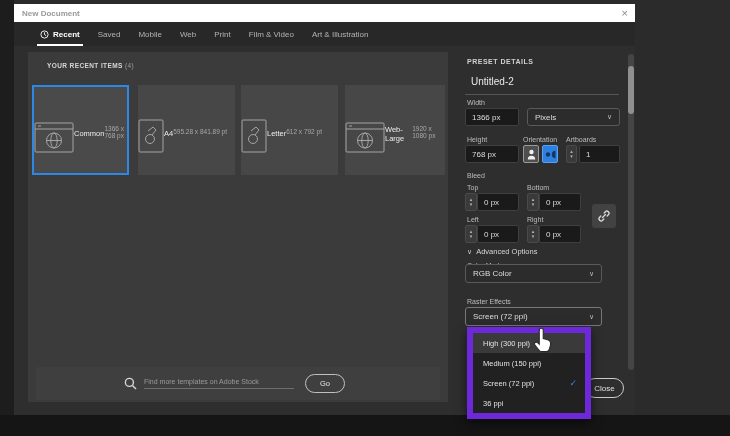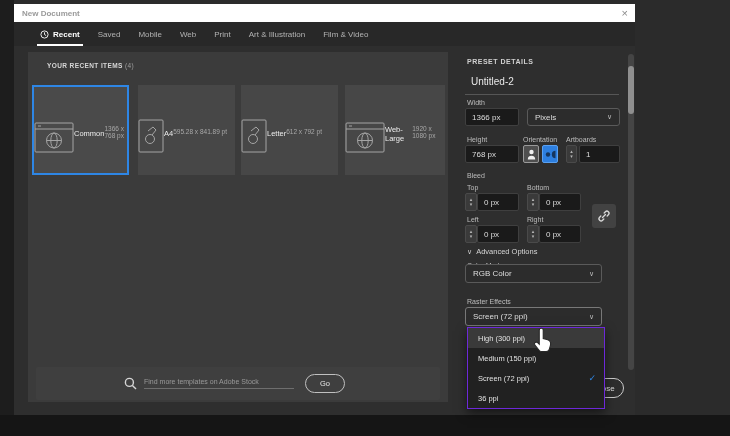--- a/index.html
+++ b/index.html
@@ -61,21 +61,21 @@
   .orient-btn { width:16px; height:18px; border-radius:2px; display:flex; align-items:center; justify-content:center; }
   .orient-portrait { background:#4f4f4f; border:1px solid #9a9a9a; }
   .orient-landscape { background:#2d7fe0; border:1px solid #5aa0f0; }
 
   #link-btn { left:578px; top:200px; width:24px; height:24px; background:#424242; border-radius:3px; display:flex; align-items:center; justify-content:center; }
 
   #advanced-row { left:453px; top:243px; display:flex; align-items:center; gap:4px; color:#d5d5d5; font-size:7.5px; }
   #advanced-row .chev { font-size:7px; color:#cccccc; }
 
   
-  #raster-menu { left:453px; top:323px; width:138px; background:#212121; border:1px solid #6d28d9; z-index:5; box-shadow:0 4px 10px rgba(0,0,0,.55); }
+  #raster-menu { left:453px; top:323px; width:124px; background:#212121; border:6px solid #6d28d9; z-index:5; box-shadow:0 4px 10px rgba(0,0,0,.55); }
   .menu-item { height:20px; display:flex; align-items:center; font-size:7.5px; color:#e0e0e0; padding:0 8px 0 10px; justify-content:space-between; }
   .menu-item.hovered { background:#3a3a3a; }
   .menu-item .check { color:#2e86e5; font-size:9px; }
 
   #close-btn { left:571px; top:374px; width:39px; height:20px; border:1px solid #cccccc; border-radius:10px; background:#2e2e2e; color:#e0e0e0; font-size:8px; display:flex; align-items:center; justify-content:center; z-index:2; }
 
   #cursor { left:518px; top:322px; z-index:10; }
 
   svg { display:block; }
 </style>
@@ -108,24 +108,24 @@
       <div class="tab">
           <span>Mobile</span>
         </div>
       <div class="tab">
           <span>Web</span>
         </div>
       <div class="tab">
           <span>Print</span>
         </div>
       <div class="tab">
+          <span>Film &amp; Video</span>
+        </div>
+      <div class="tab">
           <span>Art &amp; Illustration</span>
-        </div>
-      <div class="tab">
-          <span>Film &amp; Video</span>
         </div>
     </div>
 
     <div class="abs" id="recent-region">
       <div class="abs" id="recent-heading">
         <span>YOUR RECENT ITEMS</span> <span class="count">(4)</span>
       </div>
 
       <div class="abs card selected" style="left:4px;">
         <div class="icon-wrap">

